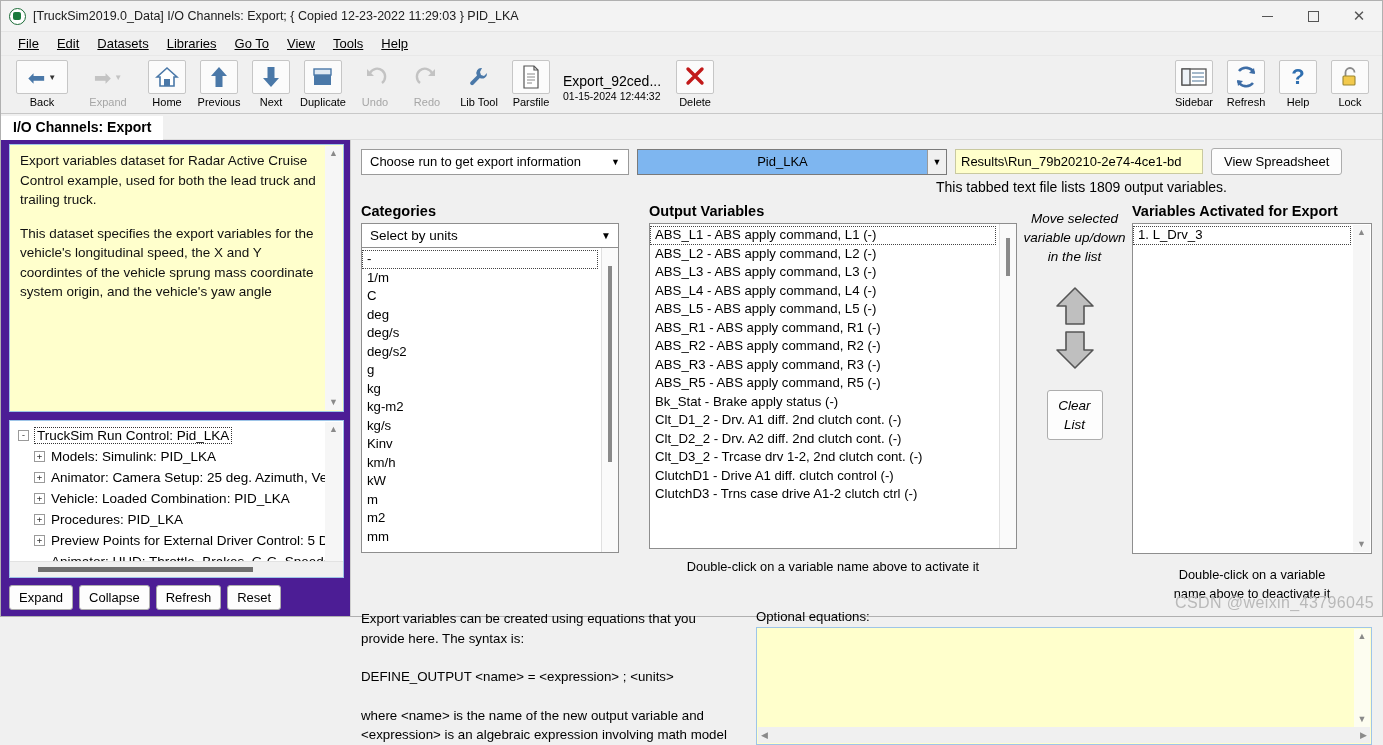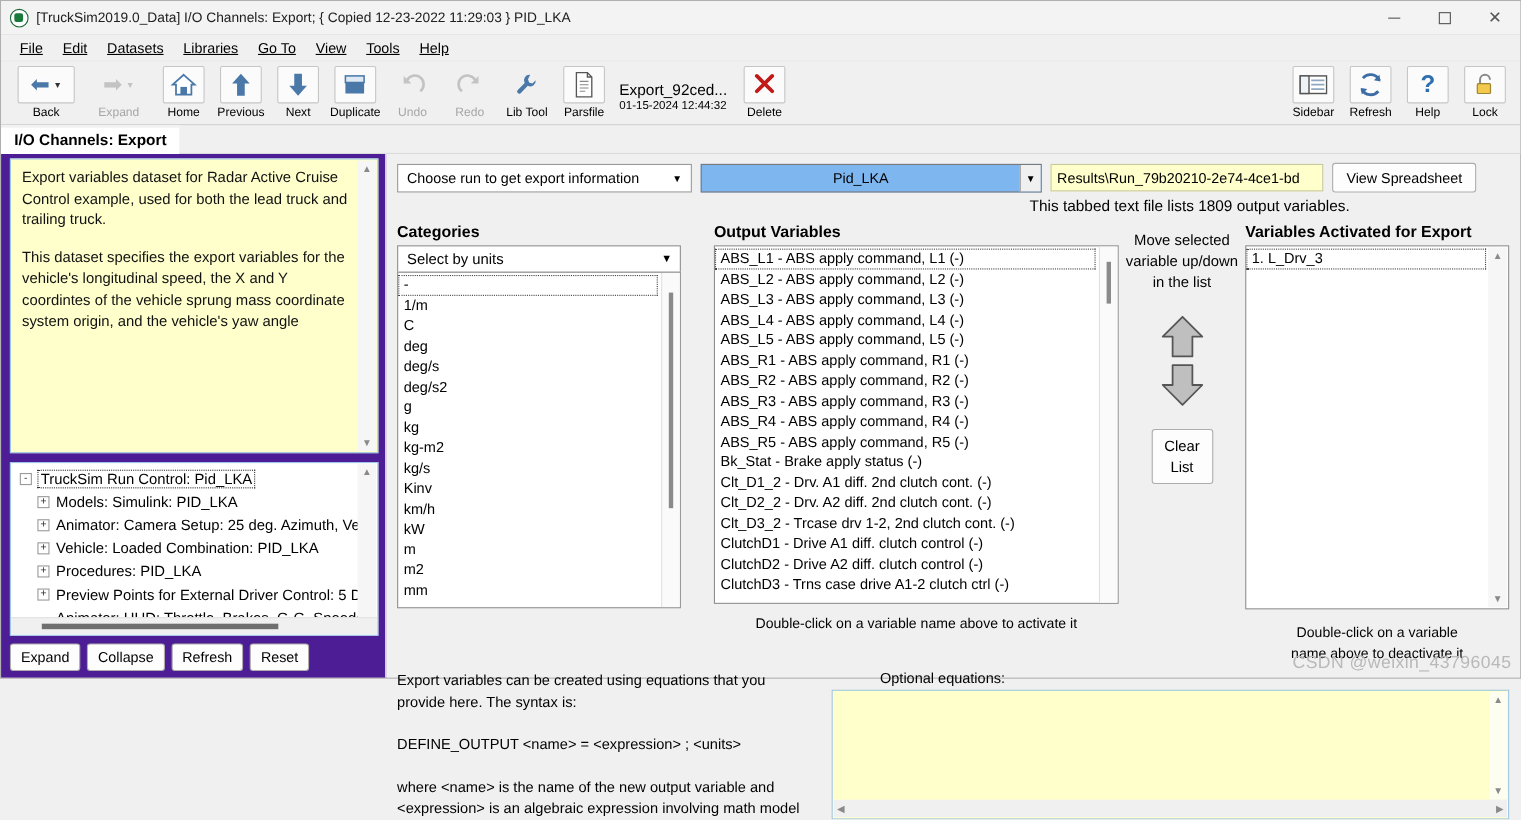--- a/index.html
+++ b/index.html
@@ -297,21 +297,21 @@
     align-items: flex-start;
   }
   .col-head {
     font-weight: bold; font-size: 14.5px;
     margin-bottom: 4px;
     white-space: nowrap;
   }
   .col-cat { width: 258px; flex: 0 0 258px; }
   .col-gap1 { width: 30px; flex: 0 0 30px; }
   .col-out { width: 368px; flex: 0 0 368px; }
-  .col-move { width: 115px; flex: 0 0 115px; text-align: center; }
+  .col-move { width: 115px; flex: 0 0 115px; text-align: center; font-style: italic; }
   .col-act { flex: 1 1 auto; min-width: 0; }
 
   .select-units {
     width: 100%; height: 25px;
     border: 1px solid #8e8e8e;
     background: #fff;
     display: flex; align-items: center;
     padding-left: 8px;
     font-size: 13.5px;
   }
@@ -374,21 +374,21 @@
     display: flex;
     margin-top: 6px;
   }
   .help-text {
     width: 380px; flex: 0 0 380px;
     font-size: 13.3px;
     line-height: 19.5px;
   }
   .help-text p { margin: 0 0 19px 0; }
   .eq-wrap { margin-left: 15px; flex: 1 1 auto; min-width: 0; }
-  .eq-label { font-size: 13.2px; margin-bottom: 3px; margin-left: 44px; }
+  .eq-label { font-size: 13.2px; margin-bottom: 3px; }
   .eq-box {
     height: 118px;
     background: #ffffcc;
     border: 1px solid #9ec5e8;
     position: relative;
   }
   .eq-vscroll {
     position: absolute; right: 1px; top: 1px; bottom: 17px; width: 16px;
     background: #fdfdf0;
     display: flex; flex-direction: column; justify-content: space-between;
@@ -730,28 +730,26 @@
           <div class="listbox list-out">
             <div class="list-pad">
               <div class="li focus">ABS_L1 - ABS apply command, L1 (-)</div>
               <div class="li">ABS_L2 - ABS apply command, L2 (-)</div>
               <div class="li">ABS_L3 - ABS apply command, L3 (-)</div>
               <div class="li">ABS_L4 - ABS apply command, L4 (-)</div>
               <div class="li">ABS_L5 - ABS apply command, L5 (-)</div>
               <div class="li">ABS_R1 - ABS apply command, R1 (-)</div>
               <div class="li">ABS_R2 - ABS apply command, R2 (-)</div>
               <div class="li">ABS_R3 - ABS apply command, R3 (-)</div>
-              <div class="li">ABS_R4 - ABS apply command, R4 (-)</div>
               <div class="li">ABS_R5 - ABS apply command, R5 (-)</div>
               <div class="li">Bk_Stat - Brake apply status (-)</div>
               <div class="li">Clt_D1_2 - Drv. A1 diff. 2nd clutch cont. (-)</div>
               <div class="li">Clt_D2_2 - Drv. A2 diff. 2nd clutch cont. (-)</div>
               <div class="li">Clt_D3_2 - Trcase drv 1-2, 2nd clutch cont. (-)</div>
               <div class="li">ClutchD1 - Drive A1 diff. clutch control (-)</div>
-              <div class="li">ClutchD2 - Drive A2 diff. clutch control (-)</div>
               <div class="li">ClutchD3 - Trns case drive A1-2 clutch ctrl (-)</div>
             </div>
             <div class="lb-scroll">
               <div class="lb-thumb" style="top:14px;height:38px;"></div>
             </div>
           </div>
           <div class="hint hint-center">Double-click on a variable name above to activate it</div>
         </div>
 
         <div class="col-move">

